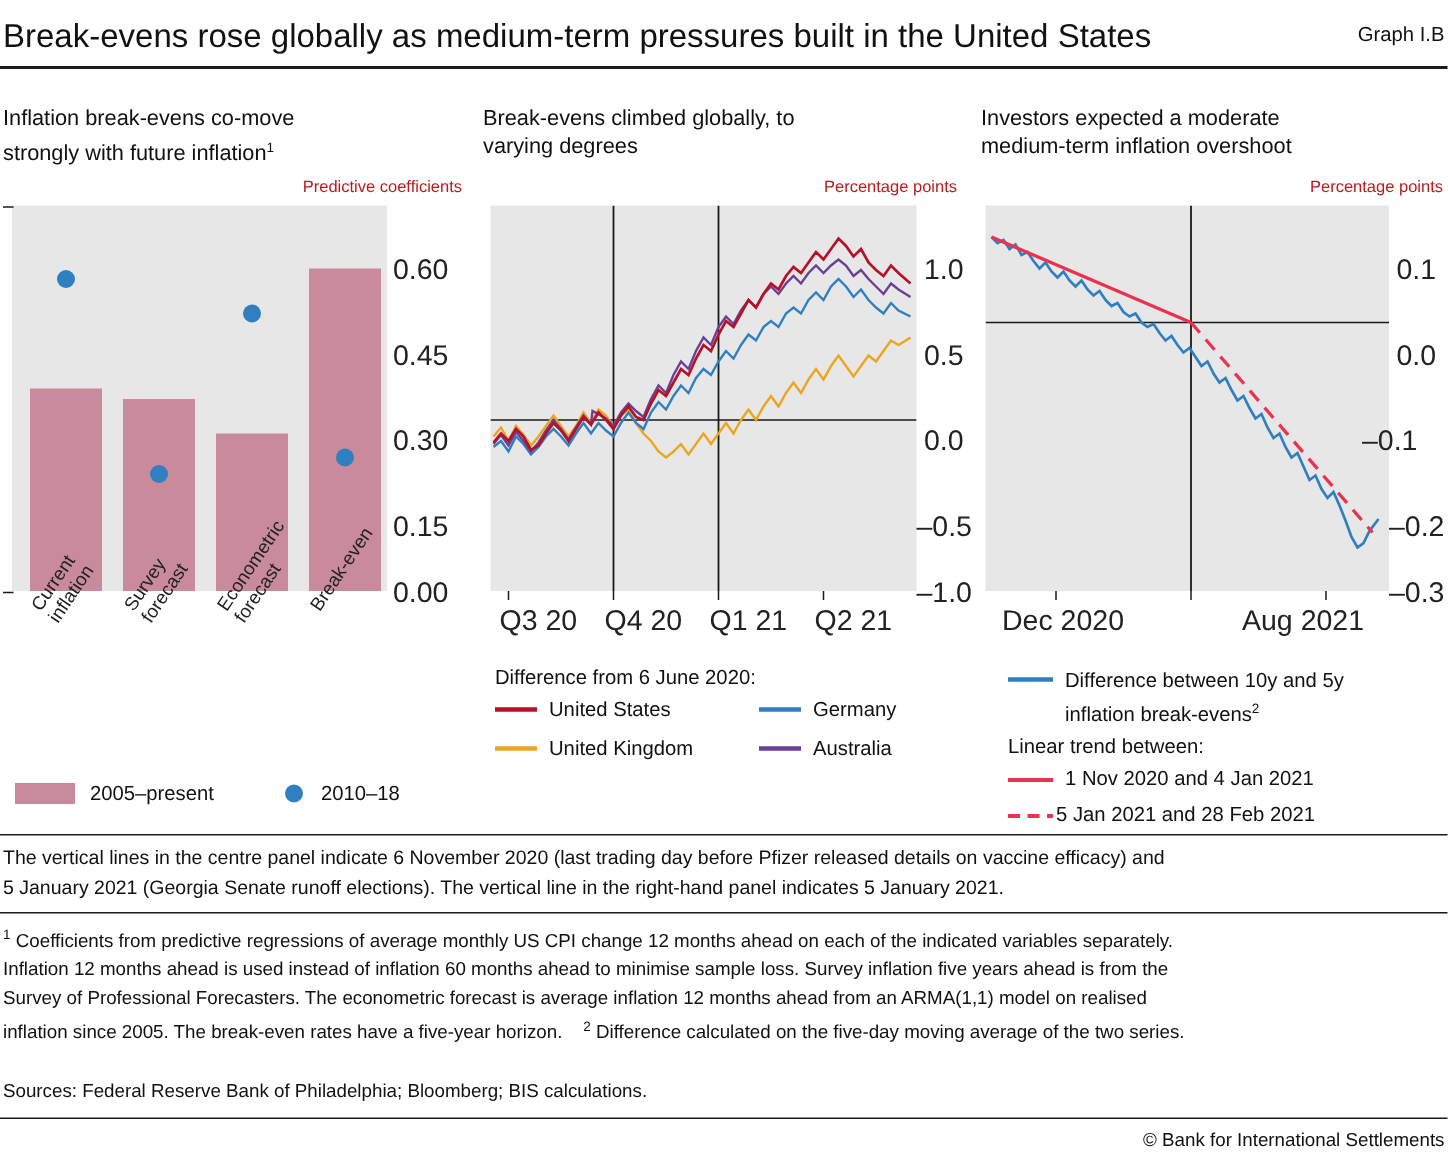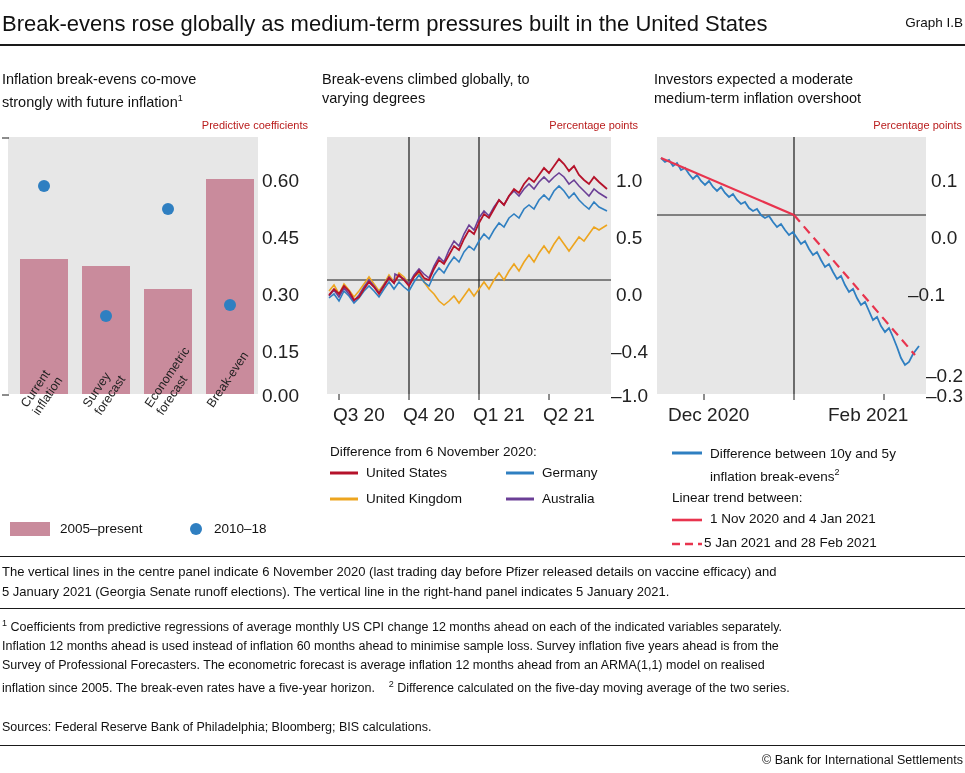--- a/index.html
+++ b/index.html
@@ -174,35 +174,35 @@
 
       <polyline fill="none" stroke="#6b3f96" stroke-width="1.6" points="2,159 7,153 12,160 17,151 22,157 27,164 32,158 37,150 42,143 47,149 52,156 57,148 62,140 67,146 68,137 77,142 82,147 87,138 92,132 97,137 102,141 107,129 112,120 117,125 122,113 127,104 132,109 137,97 142,88 147,93 152,81 157,74 162,79 167,70 172,63 177,68 182,59 187,54 192,59 197,52 202,47 207,52 212,45 217,40 222,45 227,40 232,36 237,40 242,47 247,43 252,49 257,54 262,59 267,52 272,56 280,61"></polyline>
 
       <polyline fill="none" stroke="#b5122a" stroke-width="1.8" points="2,158 7,152 12,157 17,149 22,154 27,163 32,160 37,152 42,145 47,150 52,157 57,149 62,141 67,146 72,138 77,143 82,149 87,140 92,134 97,141 102,143 107,132 112,123 117,127 122,118 127,109 132,113 137,102 142,93 147,97 152,86 157,77 162,81 167,72 172,63 177,68 182,59 187,52 192,56 197,47 202,41 207,45 212,38 217,31 222,36 227,29 232,22 237,27 242,34 247,29 252,38 257,43 262,47 267,40 272,45 280,52"></polyline>
     </svg>
   </div>
 
   <div class="tick-label" style="left:616px; top:170px;">1.0</div>
   <div class="tick-label" style="left:616px; top:227px;">0.5</div>
   <div class="tick-label" style="left:616px; top:284px;">0.0</div>
-  <div class="tick-label" style="left:611px; top:341px;">–0.4</div>
+  <div class="tick-label" style="left:611px; top:341px;">–0.5</div>
   <div class="tick-label" style="left:611px; top:385px;">–1.0</div>
 
   <svg style="position:absolute; left:327px; top:394px;" width="284" height="7">
     <line x1="12" y1="0" x2="12" y2="6" stroke="#1a1a1a"></line>
     <line x1="82" y1="0" x2="82" y2="6" stroke="#1a1a1a"></line>
     <line x1="152" y1="0" x2="152" y2="6" stroke="#1a1a1a"></line>
     <line x1="222" y1="0" x2="222" y2="6" stroke="#1a1a1a"></line>
   </svg>
   <div class="tick-label" style="left:333px; top:404px;">Q3 20</div>
   <div class="tick-label" style="left:403px; top:404px;">Q4 20</div>
   <div class="tick-label" style="left:473px; top:404px;">Q1 21</div>
   <div class="tick-label" style="left:543px; top:404px;">Q2 21</div>
 
-  <div class="legend-text" style="left:330px; top:444px;">Difference from 6 November 2020:</div>
+  <div class="legend-text" style="left:330px; top:444px;">Difference from 6 June 2020:</div>
   <svg style="position:absolute; left:330px; top:466px;" width="28" height="14">
     <line x1="0" y1="7" x2="28" y2="7" stroke="#b5122a" stroke-width="3"></line>
   </svg>
   <div class="legend-text" style="left:366px; top:465px;">United States</div>
   <svg style="position:absolute; left:506px; top:466px;" width="28" height="14">
     <line x1="0" y1="7" x2="28" y2="7" stroke="#2f7fc1" stroke-width="3"></line>
   </svg>
   <div class="legend-text" style="left:542px; top:465px;">Germany</div>
   <svg style="position:absolute; left:330px; top:492px;" width="28" height="14">
     <line x1="0" y1="7" x2="28" y2="7" stroke="#eda51f" stroke-width="3"></line>
@@ -230,30 +230,30 @@
 
       <line x1="4" y1="21" x2="137" y2="78" stroke="#e8344e" stroke-width="2.2"></line>
 
       <line x1="137" y1="78" x2="258" y2="218" stroke="#e8344e" stroke-width="2.2" stroke-dasharray="9,6"></line>
     </svg>
   </div>
 
   <div class="tick-label" style="left:931px; top:170px;">0.1</div>
   <div class="tick-label" style="left:931px; top:227px;">0.0</div>
   <div class="tick-label" style="left:874px; top:284px;margin-left:34px;">–0.1</div>
-  <div class="tick-label" style="left:926px; top:341px;margin-top:24px;">–0.2</div>
+  <div class="tick-label" style="left:926px; top:341px;">–0.2</div>
   <div class="tick-label" style="left:926px; top:385px;">–0.3</div>
 
   <svg style="position:absolute; left:657px; top:394px;" width="269" height="7">
     <line x1="47" y1="0" x2="47" y2="6" stroke="#1a1a1a"></line>
     <line x1="137" y1="0" x2="137" y2="6" stroke="#1a1a1a"></line>
     <line x1="227" y1="0" x2="227" y2="6" stroke="#1a1a1a"></line>
   </svg>
   <div class="tick-label" style="left:668px; top:404px;text-align:right;">Dec 2020</div>
-  <div class="tick-label" style="left:828px; top:404px;">Feb 2021</div>
+  <div class="tick-label" style="left:828px; top:404px;">Aug 2021</div>
 
   <svg style="position:absolute; left:672px; top:446px;" width="30" height="14">
     <line x1="0" y1="7" x2="30" y2="7" stroke="#2f7fc1" stroke-width="3"></line>
   </svg>
   <div class="legend-text" style="left:710px; top:444px; width:250px; line-height:19px;">
     <span>Difference between 10y and 5y</span><br>
     <span>inflation break-evens</span><sup>2</sup>
   </div>
   <div class="legend-text" style="left:672px; top:490px;">Linear trend between:</div>
   <svg style="position:absolute; left:672px; top:513px;" width="30" height="14">

